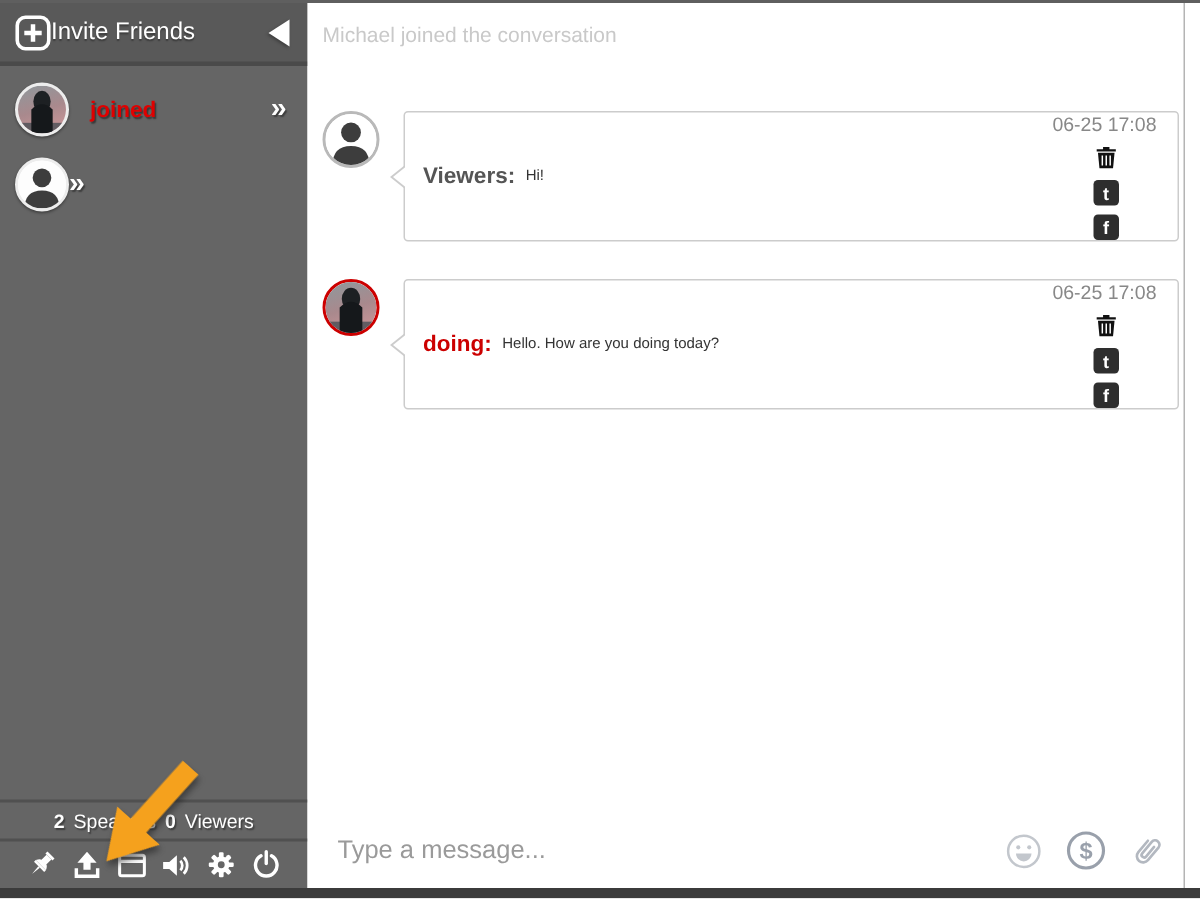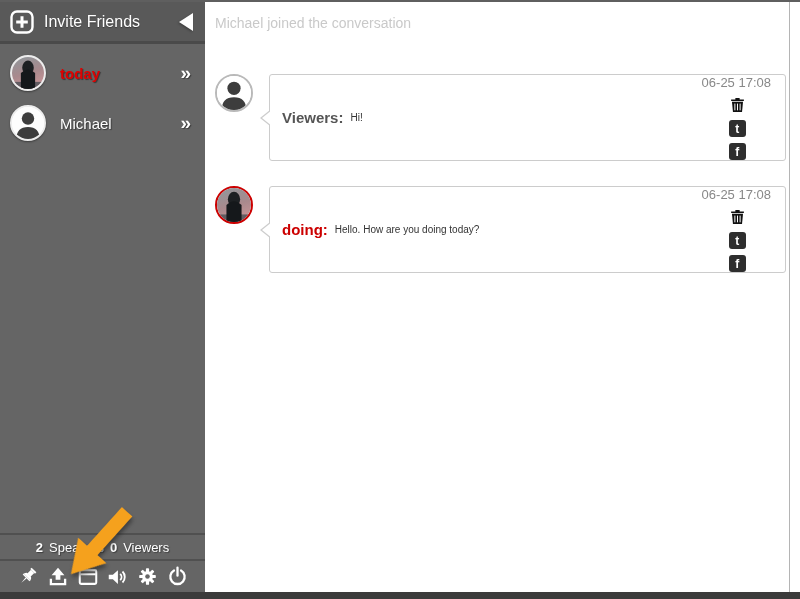--- a/index.html
+++ b/index.html
@@ -4,21 +4,21 @@
 <style>
   * { margin:0; padding:0; box-sizing:border-box; }
   body { font-family:"Liberation Sans", sans-serif; background:#fff; }
   .app { width:800px; height:599px; position:relative; overflow:hidden; background:#fff; border-top:2px solid #5f5f5f; }
   .app-body { display:flex; height:590px; }
 
   
   .sidebar { width:205px; background:#656565; display:flex; flex-direction:column; flex-shrink:0; }
   .sidebar-header { height:42px; background:#595959; border-bottom:3px solid #4a4a4a; display:flex; align-items:center; padding:0 12px 0 10px; }
   .plus-icon { width:24px; height:24px; flex-shrink:0; }
-  .sidebar-title { color:#fff; font-size:16px; margin-left:10px; flex:1; text-shadow:0 1px 1px rgba(0,0,0,0.35); }
+  .sidebar-title { color:#fff; font-size:16px; flex:1; text-shadow:0 1px 1px rgba(0,0,0,0.35); }
   .collapse-tri { width:0; height:0; border-top:9px solid transparent; border-bottom:9px solid transparent; border-right:14px solid #fff; cursor:pointer; filter:drop-shadow(-1px 1px 1px rgba(0,0,0,0.3)); }
 
   .user-list { padding-top:4px; }
   .user-row { display:flex; align-items:center; height:50px; padding:0 14px 0 10px; cursor:pointer; }
   .avatar { width:36px; height:36px; border-radius:50%; overflow:hidden; flex-shrink:0; border:2px solid #ededed; box-shadow:0 1px 2px rgba(0,0,0,0.4); background:#fff; }
   .avatar svg { display:block; width:100%; height:100%; }
   .user-name { margin-left:14px; font-size:15px; flex:1; text-shadow:1px 1px 1px rgba(0,0,0,0.45); }
   .user-name.admin { color:#e00000; font-weight:bold; }
   .user-name.plain { color:#fff; }
   .chevrons { color:#fff; font-size:19px; font-weight:bold; text-shadow:1px 1px 1px rgba(0,0,0,0.4); }
@@ -91,32 +91,31 @@
                     <stop offset="0.6" stop-color="#a9898d"></stop>
                     <stop offset="1" stop-color="#c49396"></stop>
                   </linearGradient>
                 </defs>
                 <rect width="36" height="36" fill="url(#sky1)"></rect>
                 <rect y="28" width="36" height="8" fill="#4a4f55" opacity="0.8"></rect>
                 <ellipse cx="18" cy="12" rx="6.5" ry="8" fill="#1d2023"></ellipse>
                 <path d="M10 36 L10 18 Q18 10 26 18 L26 36 Z" fill="#15181b"></path>
               </svg>
           </div>
-          <div class="user-name admin">today</div>
+          <div class="user-name admin">joined</div>
           <div class="chevrons">»</div>
         </div>
         <div class="user-row">
           <div class="avatar">
             <svg viewBox="0 0 36 36">
                 <rect width="36" height="36" fill="#fdfdfd"></rect>
                 <circle cx="18" cy="13" r="7" fill="#3d3d3d"></circle>
                 <path d="M5 36 Q5 22.5 18 22.5 Q31 22.5 31 36 Z" fill="#3d3d3d"></path>
               </svg>
           </div>
-          <div class="user-name plain">Michael</div>
           <div class="chevrons">»</div>
         </div>
       </div>
 
       <div class="sidebar-spacer"></div>
 
       <div class="stats-row">
         <b>2</b>
         <span>Speakers</span>
         <b>0</b>
@@ -235,20 +234,44 @@
                   </svg>
               </span>
               <span class="social-badge">t</span>
               <span class="social-badge">f</span>
             </span>
           </div>
         </div>
 
       </div>
 
+      <div class="composer">
+        <input type="text" placeholder="Type a message..." style="">
+        <div class="composer-icons">
+          <span class="cicon">
+            <svg viewBox="0 0 24 24" width="25" height="25">
+                <circle cx="12" cy="12" r="10" fill="none" stroke="#c3c7cd" stroke-width="1.6"></circle>
+                <circle cx="8.5" cy="9.5" r="1.3" fill="#c3c7cd"></circle>
+                <circle cx="15.5" cy="9.5" r="1.3" fill="#c3c7cd"></circle>
+                <path d="M7 13.5 h10 A5 5 0 0 1 7 13.5 Z" fill="#c3c7cd"></path>
+              </svg>
+          </span>
+          <span class="cicon">
+            <svg viewBox="0 0 24 24" width="28" height="28">
+                <circle cx="12" cy="12" r="10" fill="none" stroke="#99a0ab" stroke-width="1.8"></circle>
+                <text x="12" y="17" text-anchor="middle" font-family="Liberation Sans, sans-serif" font-size="13.5" font-weight="bold" fill="#99a0ab">$</text>
+              </svg>
+          </span>
+          <span class="cicon">
+            <svg viewBox="0 0 24 24" width="25" height="25" transform="rotate(40)">
+                <path d="M7.5 7 L7.5 16.5 A4 4 0 0 0 15.5 16.5 L15.5 6 A2.8 2.8 0 0 0 9.9 6 L9.9 15.5 A1.6 1.6 0 0 0 13.1 15.5 L13.1 7.5" fill="none" stroke="#b3b8c0" stroke-width="1.7" stroke-linecap="round"></path>
+              </svg>
+          </span>
+        </div>
+      </div>
     </div>
   </div>
 
   <div class="bottom-strip"></div>
 
   <div class="pointer-arrow">
     <svg viewBox="0 0 40 84" width="40" height="84">
         <rect x="13" y="0" width="14" height="56" fill="#F5A11D"></rect>
         <polygon points="1,52 39,52 20,84" fill="#F5A11D"></polygon>
       </svg>

